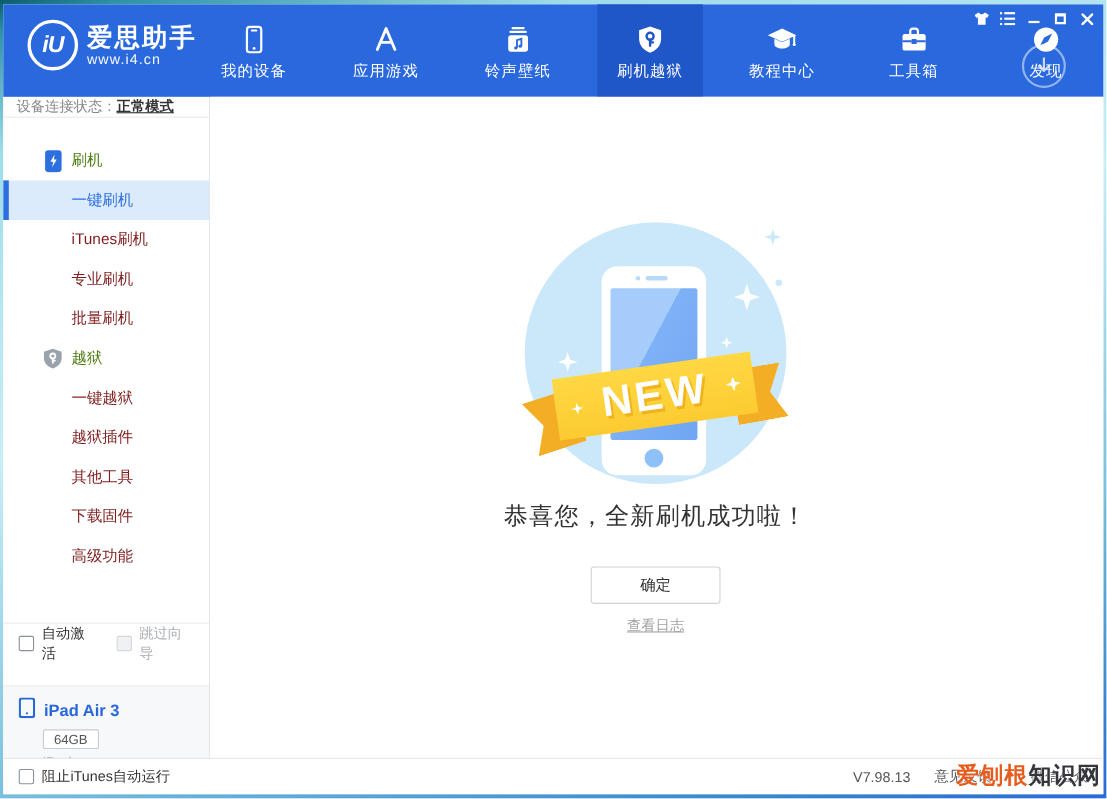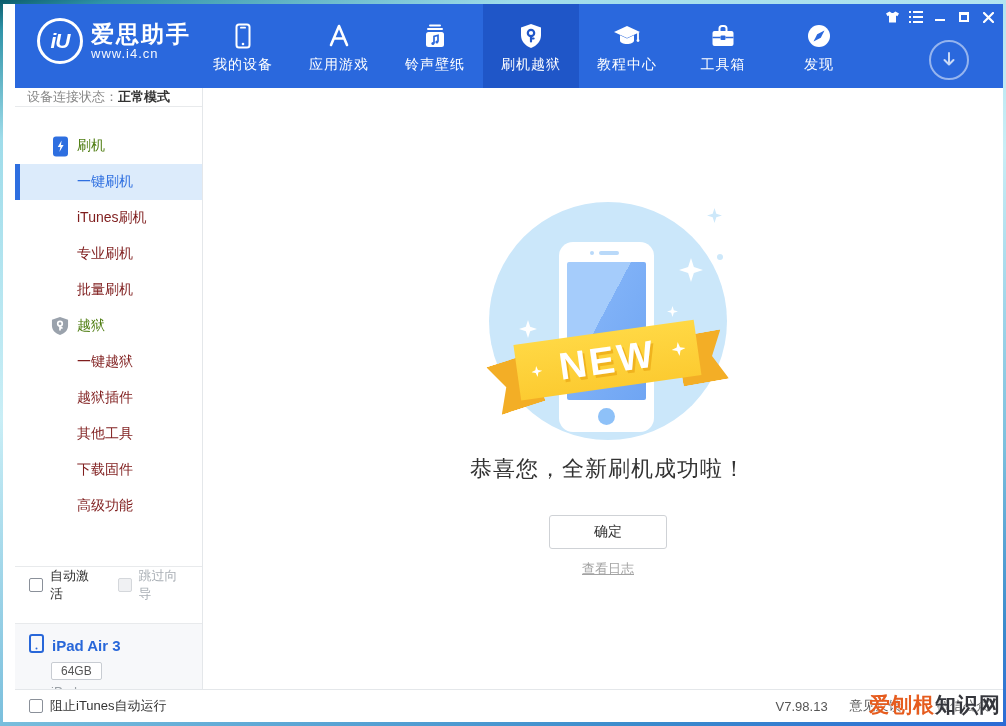--- a/index.html
+++ b/index.html
@@ -5,39 +5,39 @@
   * { margin:0; padding:0; box-sizing:border-box; }
   html,body { width:1006px; height:726px; overflow:hidden; }
   body { font-family:"Liberation Sans","DejaVu Sans",sans-serif; }
 
   
   .frame {
     width:1006px; height:726px;
     padding:4px 3px 4px 3px;
     background:linear-gradient(165deg,#0b5c6b 0%,#2f93a8 3%,#9fdcea 14%,#c9eef6 42%,#7cc0dd 72%,#3b8bcc 90%,#2b6ad5 100%);
   }
-  .win { width:100%; height:100%; background:#fff; display:flex; flex-direction:column; position:relative;padding-left:12px; }
+  .win { width:100%; height:100%; background:#fff; display:flex; flex-direction:column; position:relative; }
 
   
   .header { height:84px; background:#2a68dd; position:relative; flex:none; }
   .titlebar { position:absolute; top:3px; right:3px; display:flex; }
   .tbtn { width:24px; height:20px; display:flex; align-items:center; justify-content:center; cursor:pointer; }
   .tbtn svg { display:block; }
 
   .logo { position:absolute; left:22px; top:14px; display:flex; align-items:center; }
   .logo-badge {
     width:46px; height:46px; border:3px solid #fff; border-radius:50%;
     color:#fff; font-size:21px; font-weight:bold; font-style:italic;
     display:flex; align-items:center; justify-content:center; letter-spacing:-1px;
   }
   .logo-text { margin-left:8px; color:#fff; }
   .logo-title { font-size:23px; font-weight:bold; letter-spacing:2px; line-height:24px; }
   .logo-url { font-size:13px; opacity:.95; letter-spacing:1px; }
 
-  .nav { position:absolute; left:180px; top:0; height:84px; display:flex; }
+  .nav { position:absolute; left:180px; top:0; height:84px; display:flex;gap:24px; }
   .nav-item {
     width:96px; height:84px; display:flex; flex-direction:column; align-items:center;
     justify-content:flex-start; padding-top:16px; cursor:pointer; color:#fff;
   }
   .nav-item.active { background:#1f56c8; }
   .nav-icon { height:32px; display:flex; align-items:center; justify-content:center; }
   .nav-label { font-size:14px; margin-top:4px; letter-spacing:1px; }
 
   .download-btn {
     position:absolute; right:34px; top:36px; width:40px; height:40px; border-radius:50%;
@@ -45,21 +45,21 @@
     cursor:pointer;
   }
 
   
   .body { flex:1; display:flex; min-height:0; }
 
   
   .sidebar { width:188px; flex:none; border-right:1px solid #e4e7ea; display:flex; flex-direction:column; background:#fff;gap:21px; }
   .status { height:34px; border-bottom:1px solid #e8eaec; display:flex; align-items:center; padding:0 12px; font-size:13px; }
   .status-label { color:#888; }
-  .status-value { color:#333; font-weight:bold; }
+  .status-value { color:#333; font-weight:bold;text-decoration:underline; }
 
   .menu { flex:none; }
   .mi { height:36px; display:flex; align-items:center; position:relative; cursor:pointer; }
   .mi-icon { position:absolute; left:36px; width:18px; height:22px; display:flex; align-items:center; justify-content:center; }
   .mi-label { margin-left:62px; font-size:14px; color:#7f1d1d; }
   .mi.section .mi-label { color:#4d7c0f; }
   .mi.active { background:#dcebfb; }
   .mi.active::before { content:""; position:absolute; left:0; top:0; bottom:0; width:5px; background:#2e6fe0; }
   .mi.active .mi-label { color:#2e6fe0; }
 

